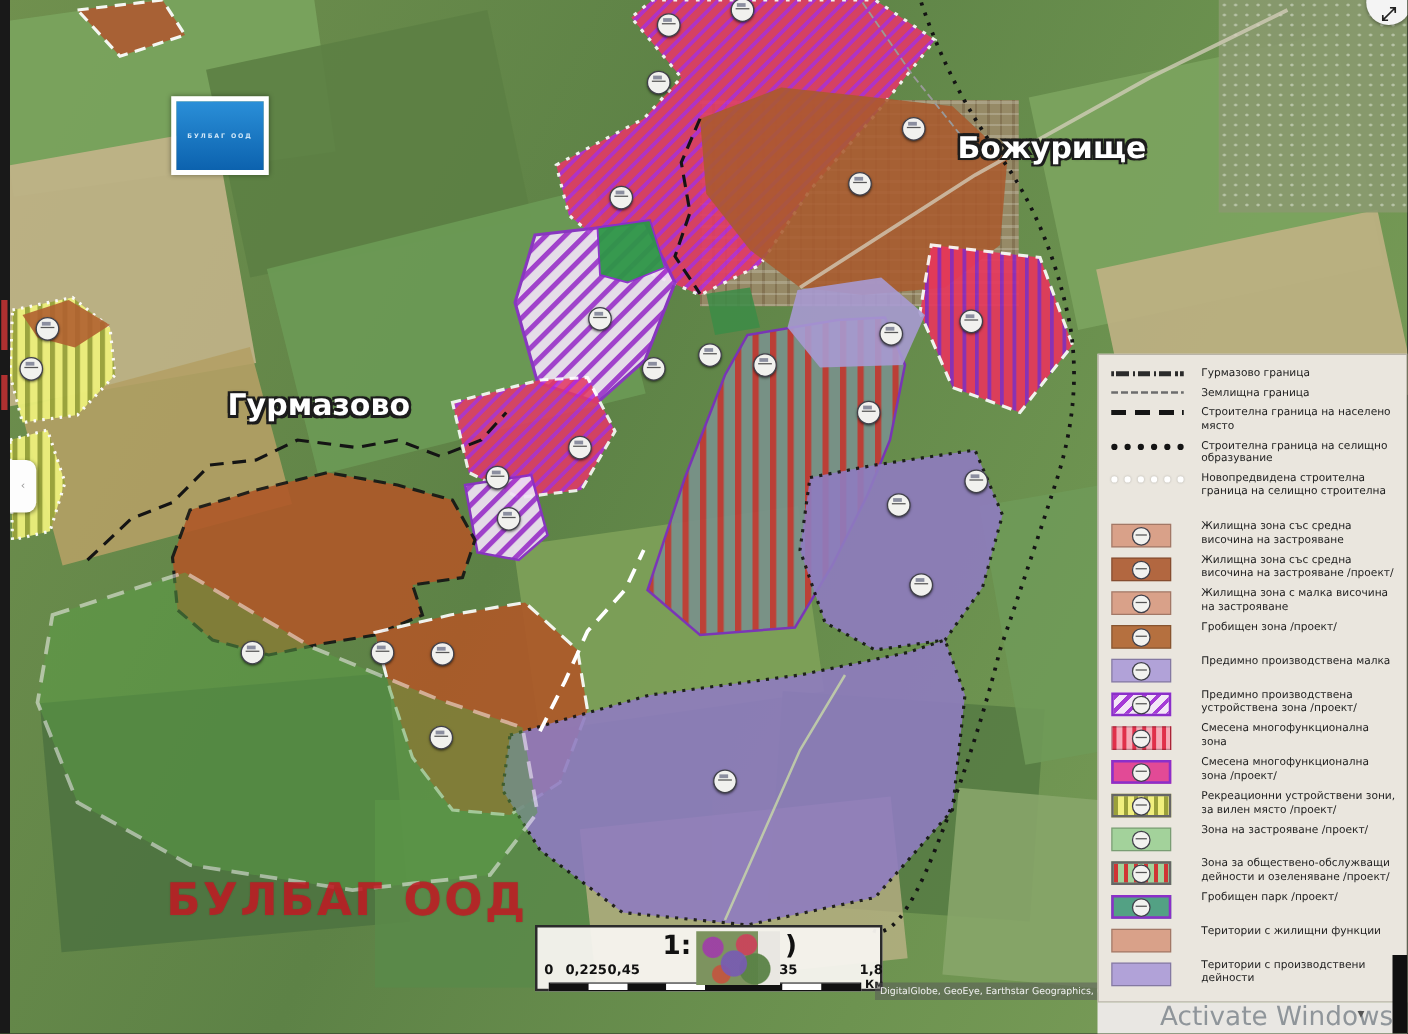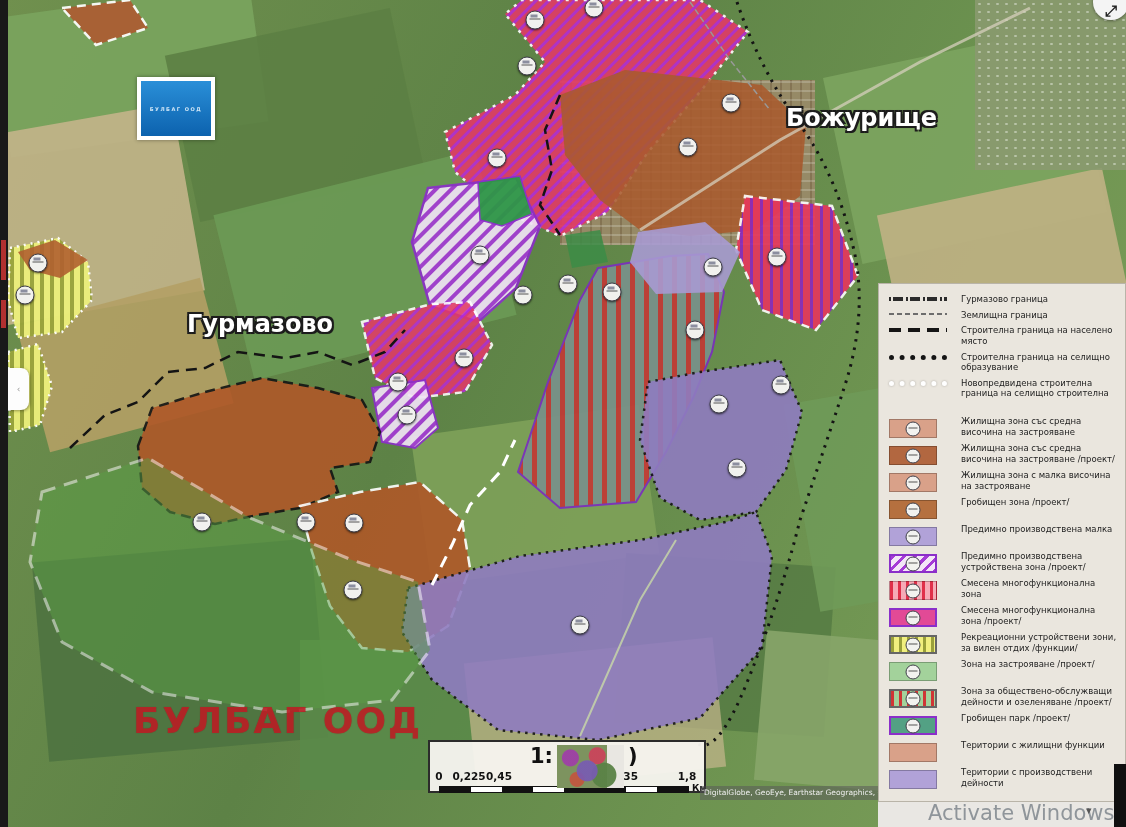--- a/index.html
+++ b/index.html
@@ -9,21 +9,21 @@
   
   .patch{position:absolute;opacity:.9;}
   
   .badge{position:absolute;width:17px;height:17px;border-radius:50%;
          background:#f1f1ee;border:1px solid #40404a;
          box-shadow:0 1px 2px rgba(0,0,0,.55);transform:translate(-50%,-50%);z-index:30;}
   .badge::before{content:"";position:absolute;left:3px;right:3px;top:7px;border-top:1px solid #555;}
   .badge::after{content:"";position:absolute;left:4px;top:3px;width:7px;height:3px;background:rgba(55,60,95,.55);}
   
   .town-label{position:absolute;color:#fff;font-weight:bold;font-size:24px;z-index:32;
-      text-shadow:-2px -2px 0 #1c1c1c,2px -2px 0 #1c1c1c,-2px 2px 0 #1c1c1c,2px 2px 0 #1c1c1c,0 0 3px #000;margin-left:20px;}
+      text-shadow:-2px -2px 0 #1c1c1c,2px -2px 0 #1c1c1c,-2px 2px 0 #1c1c1c,2px 2px 0 #1c1c1c,0 0 3px #000;}
   
   .logo-box{position:absolute;left:137px;top:77px;width:70px;height:55px;z-index:33;
       background:linear-gradient(180deg,#2a8fd8,#0c62ae);border:4px solid #fff;
       box-shadow:0 0 4px rgba(0,0,0,.4);display:flex;align-items:center;justify-content:center;}
   .logo-box span{color:#cfe6f7;font-size:5px;letter-spacing:1.5px;font-weight:bold;}
   .red-watermark{position:absolute;left:133px;top:700px;z-index:33;font-weight:bold;font-size:36px;
       letter-spacing:2px;color:rgba(198,28,38,.78);text-shadow:0 0 1px rgba(120,0,0,.4);}
   
   .scalebox{position:absolute;left:428px;top:740px;width:278px;height:53px;z-index:34;
       background:rgba(246,244,238,.96);border:2px solid #2b2b2b;box-sizing:border-box;}
@@ -194,37 +194,37 @@
     <div class="badge" style="left:354px;top:523px;"></div>
     <div class="badge" style="left:306px;top:522px;"></div>
     <div class="badge" style="left:202px;top:522px;"></div>
     <div class="badge" style="left:353px;top:590px;"></div>
     <div class="badge" style="left:580px;top:625px;"></div>
     <div class="badge" style="left:38px;top:263px;"></div>
     <div class="badge" style="left:25px;top:295px;"></div>
   </div>
 
   <div class="town-label" style="left:766px;top:104px;">Божурище</div>
-  <div class="town-label" style="left:167px;top:310px;">Гурмазово</div>
+  <div class="town-label" style="left:182px;top:310px;">Гурмазово</div>
 
   <div class="logo-box">
       <span>БУЛБАГ ООД</span>
     </div>
   <div class="red-watermark">БУЛБАГ ООД</div>
 
   <div class="scalebox">
     <span class="scale-ratio">1:</span>
     <span class="scale-suffix">)</span>
     <div class="scale-thumb"></div>
     <div class="ticks">
       <span style="left:9px;">0</span>
       <span style="left:39px;">0,225</span>
       <span style="left:69px;">0,45</span>
       <span style="left:195px;">1,35</span>
-      <span style="left:257px;">1,8</span>
+      <span style="left:267px;">1,8</span>
     </div>
     <div class="sbar">
       <i style="width:31px;background:#111;"></i>
         <i style="width:31px;background:#fff;"></i>
       <i style="width:31px;background:#111;"></i>
         <i style="width:31px;background:#fff;"></i>
       <i style="width:62px;background:#111;"></i>
         <i style="width:31px;background:#fff;"></i>
       <i style="width:31px;background:#111;"></i>
     </div>
@@ -328,21 +328,21 @@
           </span>
         </span>
         <span class="llabel">Смесена многофункционална зона /проект/</span>
       </div>
     <div class="lrow">
         <span class="lsym">
           <span class="sw" style="background-color: rgb(241, 239, 126); background-image: repeating-linear-gradient(90deg, rgb(154, 160, 58) 0px, rgb(154, 160, 58) 3px, transparent 3px, transparent 8px); border: 2px solid rgb(102, 102, 102);">
             <span class="swb" style="display: block;"></span>
           </span>
         </span>
-        <span class="llabel">Рекреационни устройствени зони, за вилен отдих /функции/</span>
+        <span class="llabel">Рекреационни устройствени зони, за вилен място /проект/</span>
       </div>
     <div class="lrow">
         <span class="lsym">
           <span class="sw" style="background-color: rgb(163, 210, 155);">
             <span class="swb" style="display: block;"></span>
           </span>
         </span>
         <span class="llabel">Зона на застрояване /проект/</span>
       </div>
     <div class="lrow">

